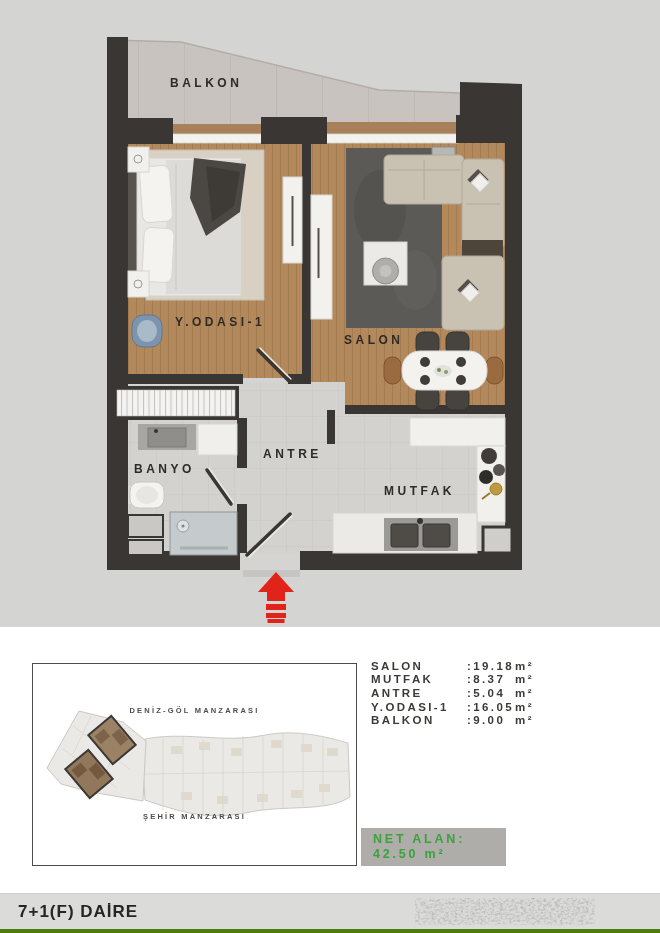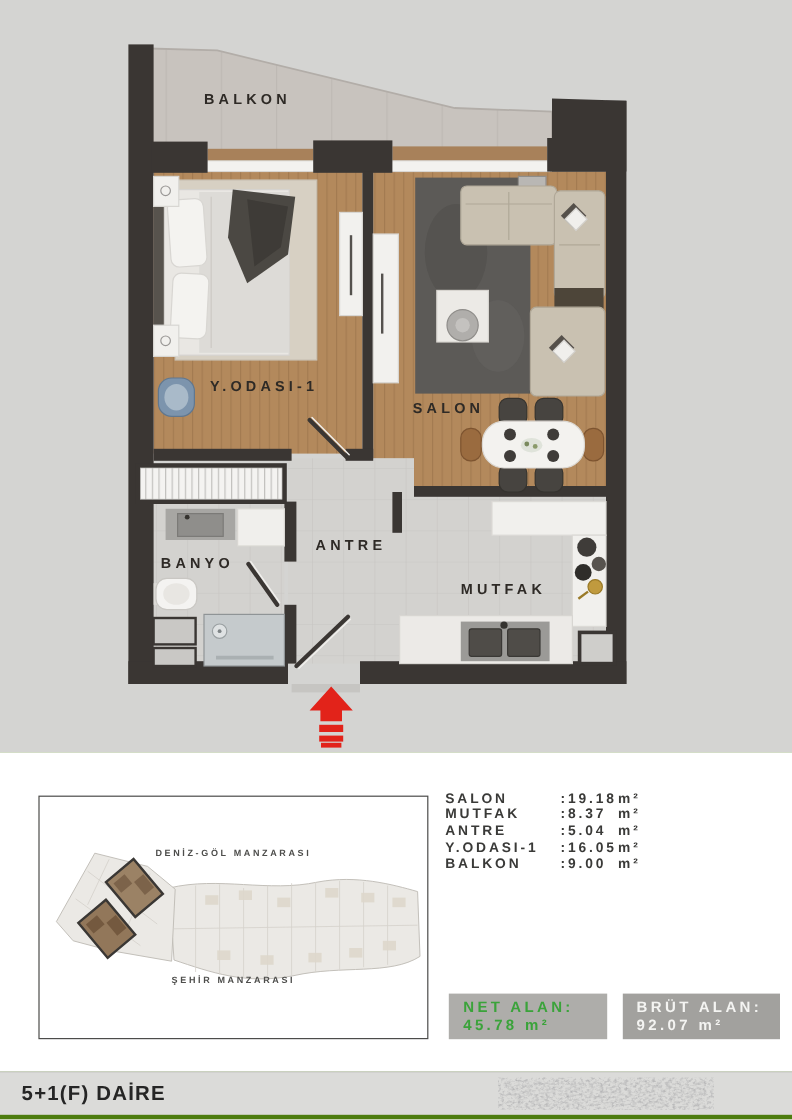--- a/index.html
+++ b/index.html
@@ -12,21 +12,21 @@
   #bottom-section{position:absolute;left:0;top:627px;width:660px;height:266px;background:#ffffff;}
   #sitemap-box{position:absolute;left:11px;top:36px;width:323px;height:201px;background:#ffffff;border:1.5px solid #4c4c4a;margin-left:21px;}
   .map-label{position:absolute;left:50%;transform:translateX(-50%);font-size:7.5px;font-weight:600;
              letter-spacing:2.2px;color:#4e4e4c;white-space:nowrap;}
   #map-label-top{top:42px;}
   #map-label-bottom{top:148px;}
   #area-list{position:absolute;left:371px;top:32px;}
   .area-row{display:grid;grid-template-columns:96px 48px auto;height:13.6px;align-items:center;
             font-size:11.5px;font-weight:600;letter-spacing:2.4px;color:#3a3a38;white-space:nowrap;}
   #summary-band{position:absolute;left:361px;top:201px;width:289px;height:38px;display:flex;}
-  .sum-box{width:50%;height:100%;padding:4px 0 12px 12px;box-sizing:border-box;margin-left:13px;}
+  .sum-box{width:50%;height:100%;padding:4px 0 12px 12px;box-sizing:border-box;}
   #net-box{background:#aeadaa;}
   #brut-box{background:#a2a19e;}
   .sum-line{display:block;font-size:12.5px;font-weight:700;letter-spacing:2.8px;line-height:15px;white-space:nowrap;}
   #net-box .sum-line{color:#3aa33a;}
   #brut-box .sum-line{color:#f4f4f2;}
   
   #footer-bar{position:absolute;left:0;top:893px;width:660px;height:35px;background:#dbdbd9;border-top:1px solid #cfcfcd;}
   #footer-title{position:absolute;left:18px;top:8px;font-size:17px;font-weight:600;letter-spacing:1px;color:#252525;white-space:nowrap;}
   #scribble{position:absolute;left:415px;top:4px;width:180px;height:27px;}
 </style>
@@ -307,31 +307,27 @@
       <div class="area-row">
         <span>BALKON</span>
           <span>:9.00</span>
           <span>m²</span>
       </div>
     </div>
 
     <div id="summary-band">
       <div class="sum-box" id="net-box">
         <span class="sum-line">NET ALAN:</span>
-        <span class="sum-line">45.78 m²</span>
-      </div>
-      <div class="sum-box" id="brut-box">
-        <span class="sum-line">BRÜT ALAN:</span>
-        <span class="sum-line">92.07 m²</span>
+        <span class="sum-line">42.50 m²</span>
       </div>
     </div>
   </div>
 
   <div id="footer-bar">
-    <span id="footer-title">5+1(F) DAİRE</span>
+    <span id="footer-title">7+1(F) DAİRE</span>
     <svg id="scribble" width="180" height="27">
       <defs>
         <filter id="scrib" x="0" y="0" width="100%" height="100%">
           <feTurbulence type="fractalNoise" baseFrequency="0.35 0.45" numOctaves="3" seed="7"></feTurbulence>
           <feColorMatrix type="matrix" values="0 0 0 0 0.42  0 0 0 0 0.42  0 0 0 0 0.43  0 0 0 2 -0.9"></feColorMatrix>
         </filter>
         <filter id="scrib2" x="0" y="0" width="100%" height="100%">
           <feTurbulence type="fractalNoise" baseFrequency="0.25 0.5" numOctaves="2" seed="21"></feTurbulence>
           <feColorMatrix type="matrix" values="0 0 0 0 0.5  0 0 0 0 0.5  0 0 0 0 0.5  0 0 0 1.6 -0.75"></feColorMatrix>
         </filter>

